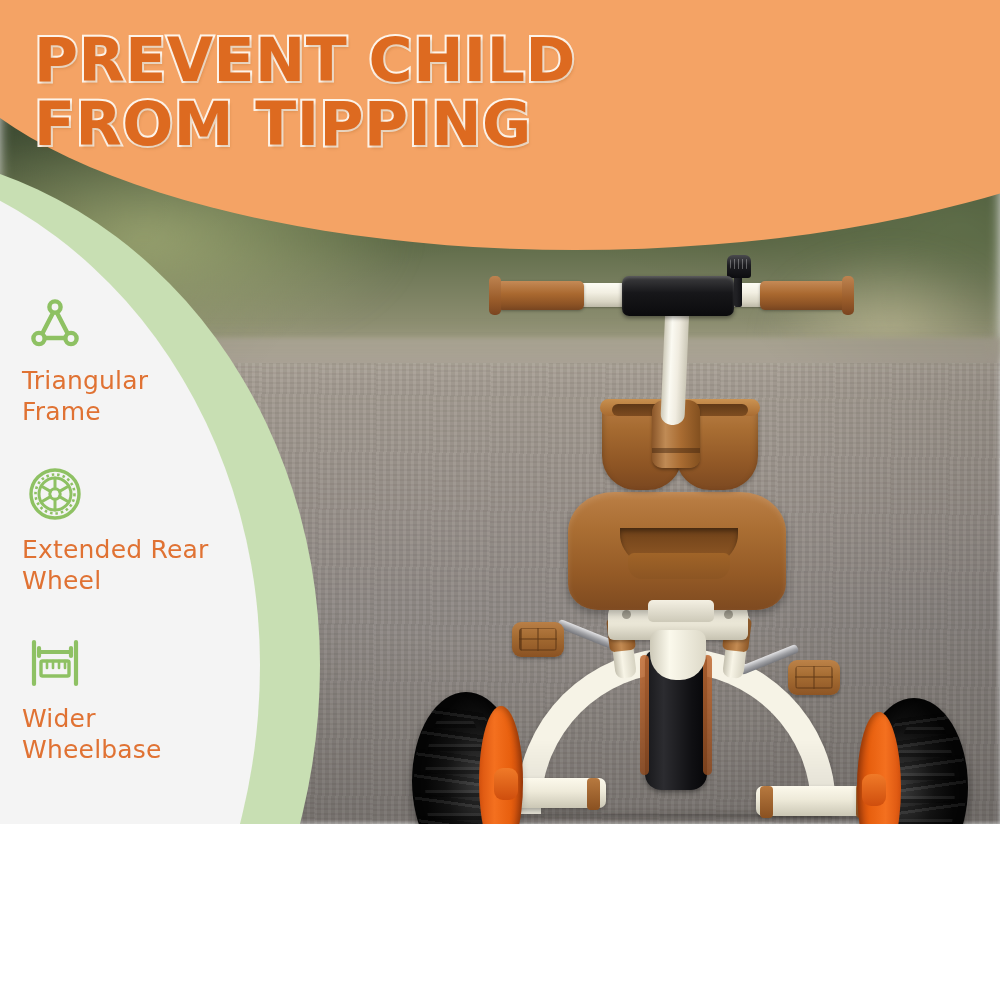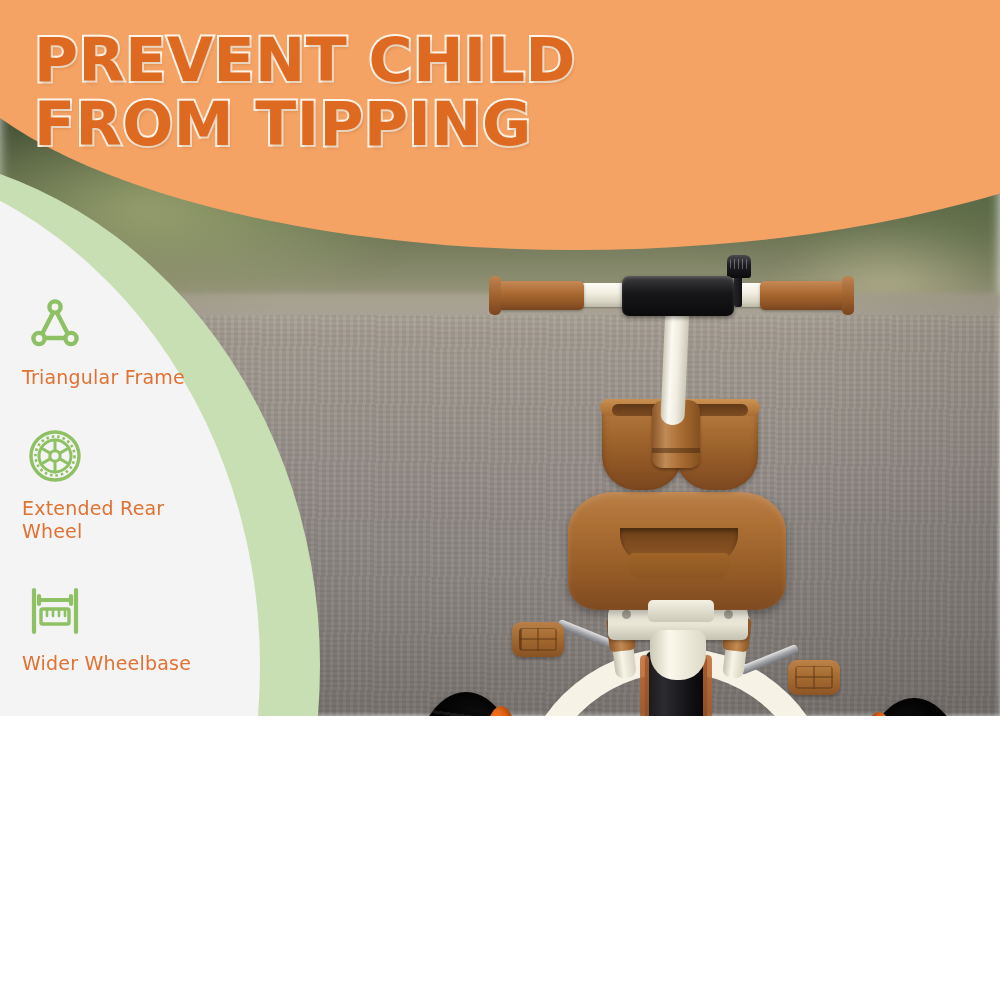--- a/index.html
+++ b/index.html
@@ -7,21 +7,21 @@
     padding: 0;
     background: #ffffff;
   }
   body {
     font-family: "Liberation Sans", sans-serif;
   }
 
   #poster {
     position: relative;
     width: 1000px;
-    height: 716px;
+    height: 824px;
     overflow: hidden;
     background: #ffffff;
   }
 
   
   .photo-layer {
     position: absolute;
     inset: 0;
     overflow: hidden;
   }
@@ -494,21 +494,21 @@
   .feature:last-child { margin-bottom: 0; }
   .feature-icon {
     display: block;
     width: 58px; height: 58px;
     margin-left: 4px;
     margin-bottom: 12px;
   }
   .feature-label {
     display: block;
     font-family: "DejaVu Sans", sans-serif;
-    font-size: 19px;
+    font-size: 25px;
     font-weight: 400;
     line-height: 1.22;
     color: #e07233;
     letter-spacing: .2px;
     max-width: 196px;
   }
 </style>
 </head>
 <body>
 

